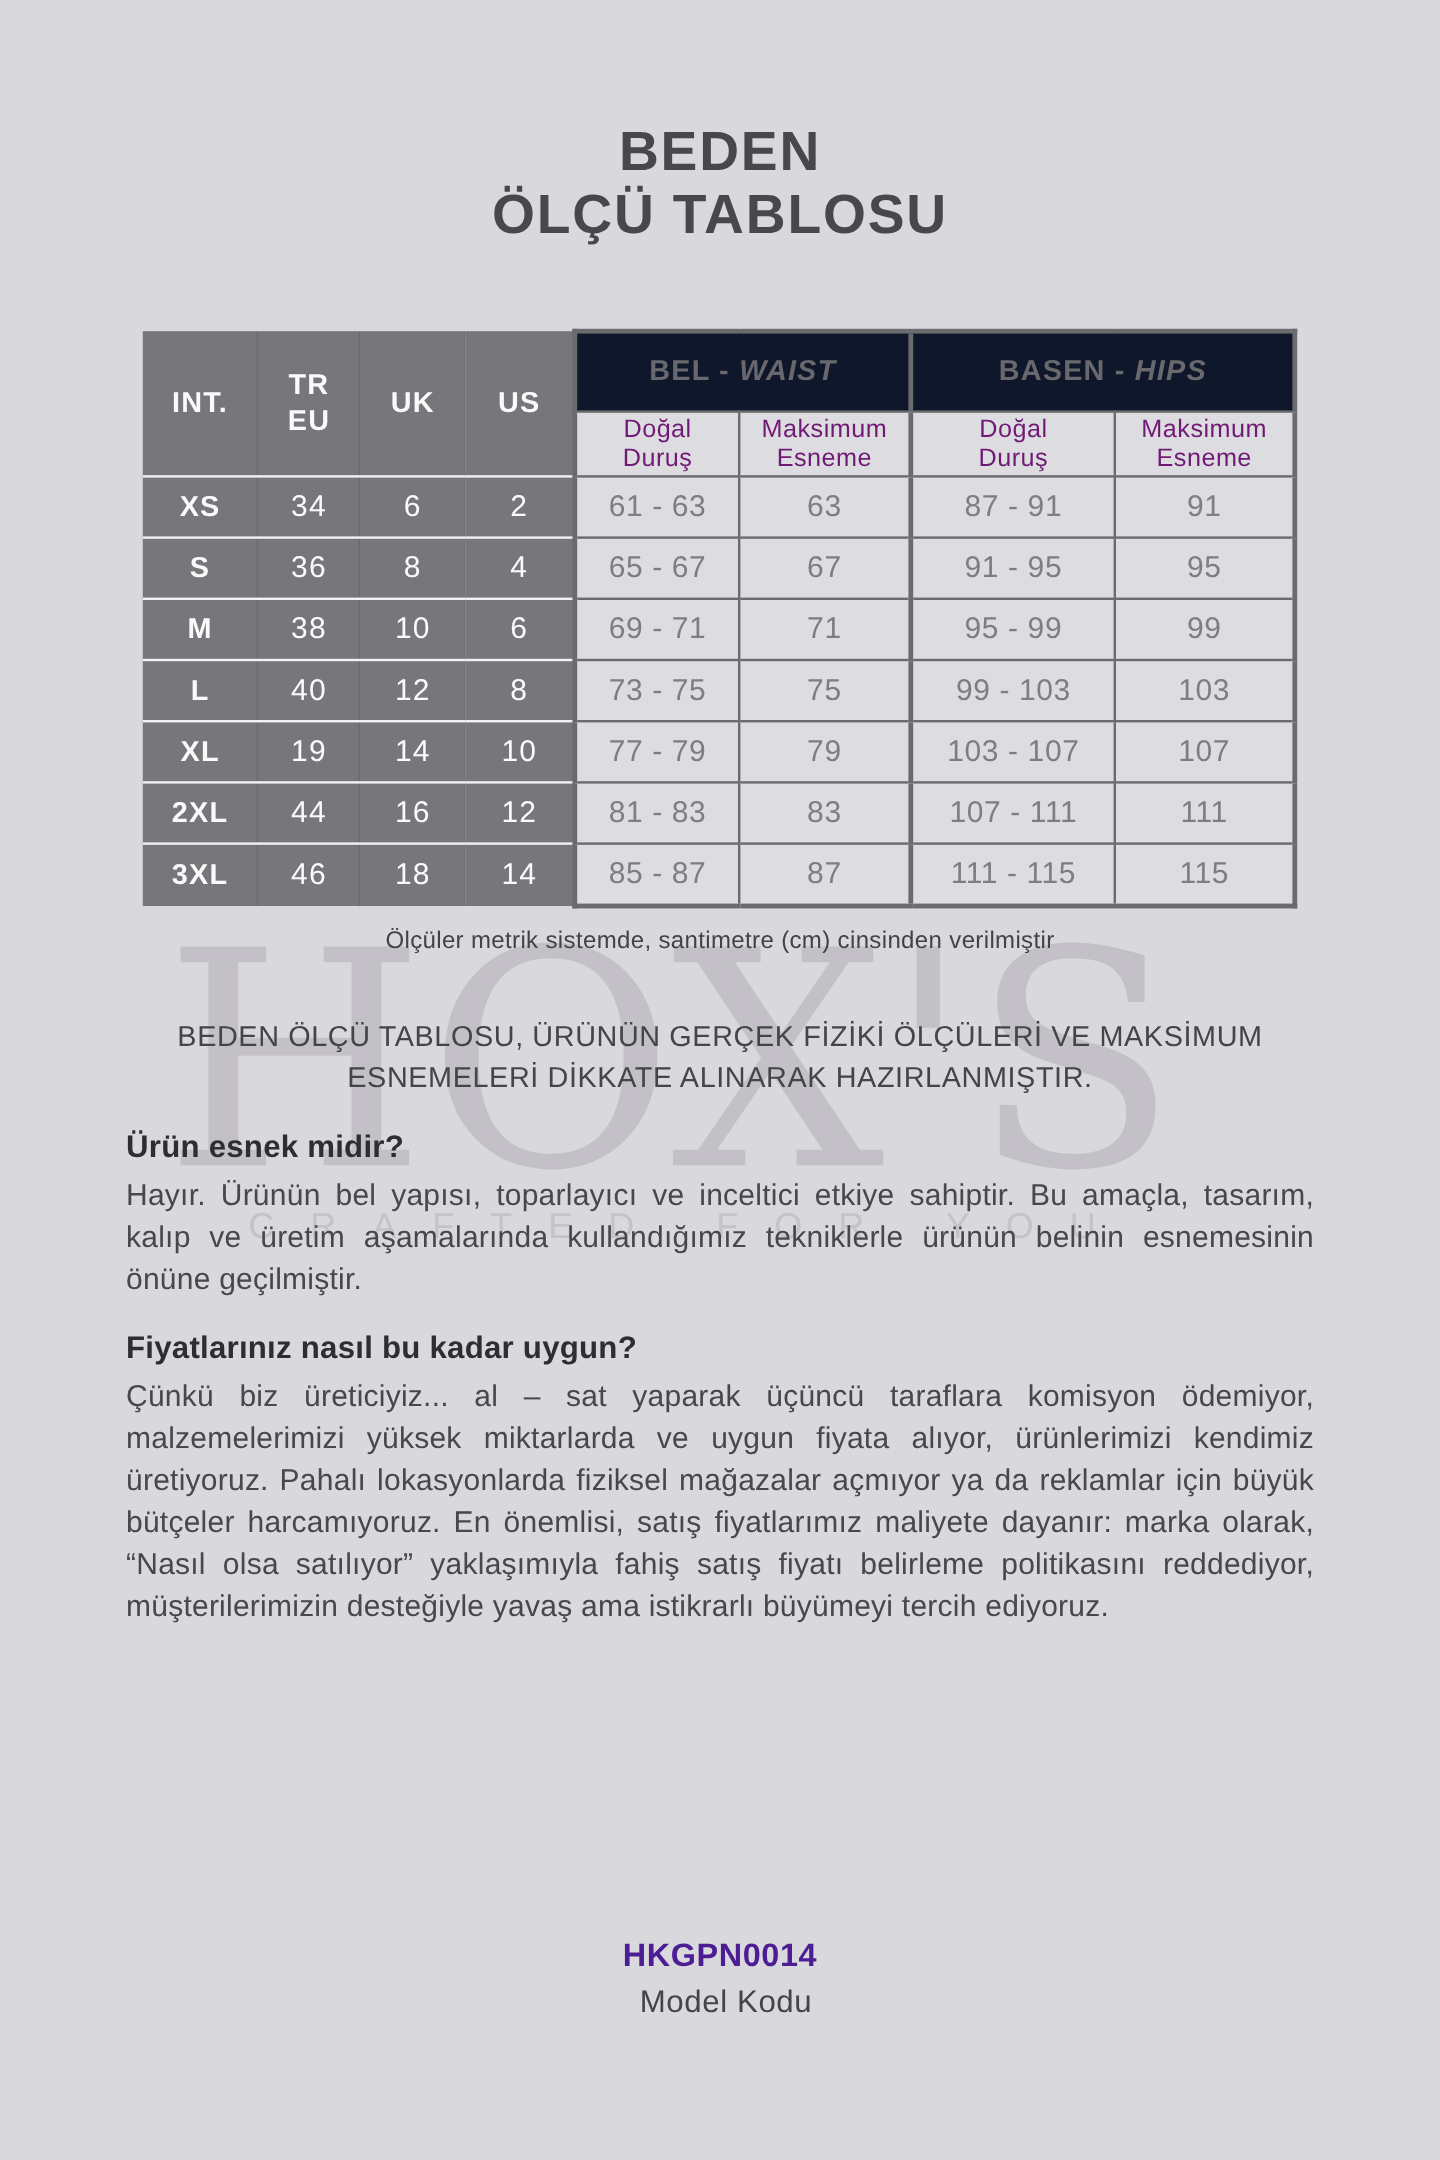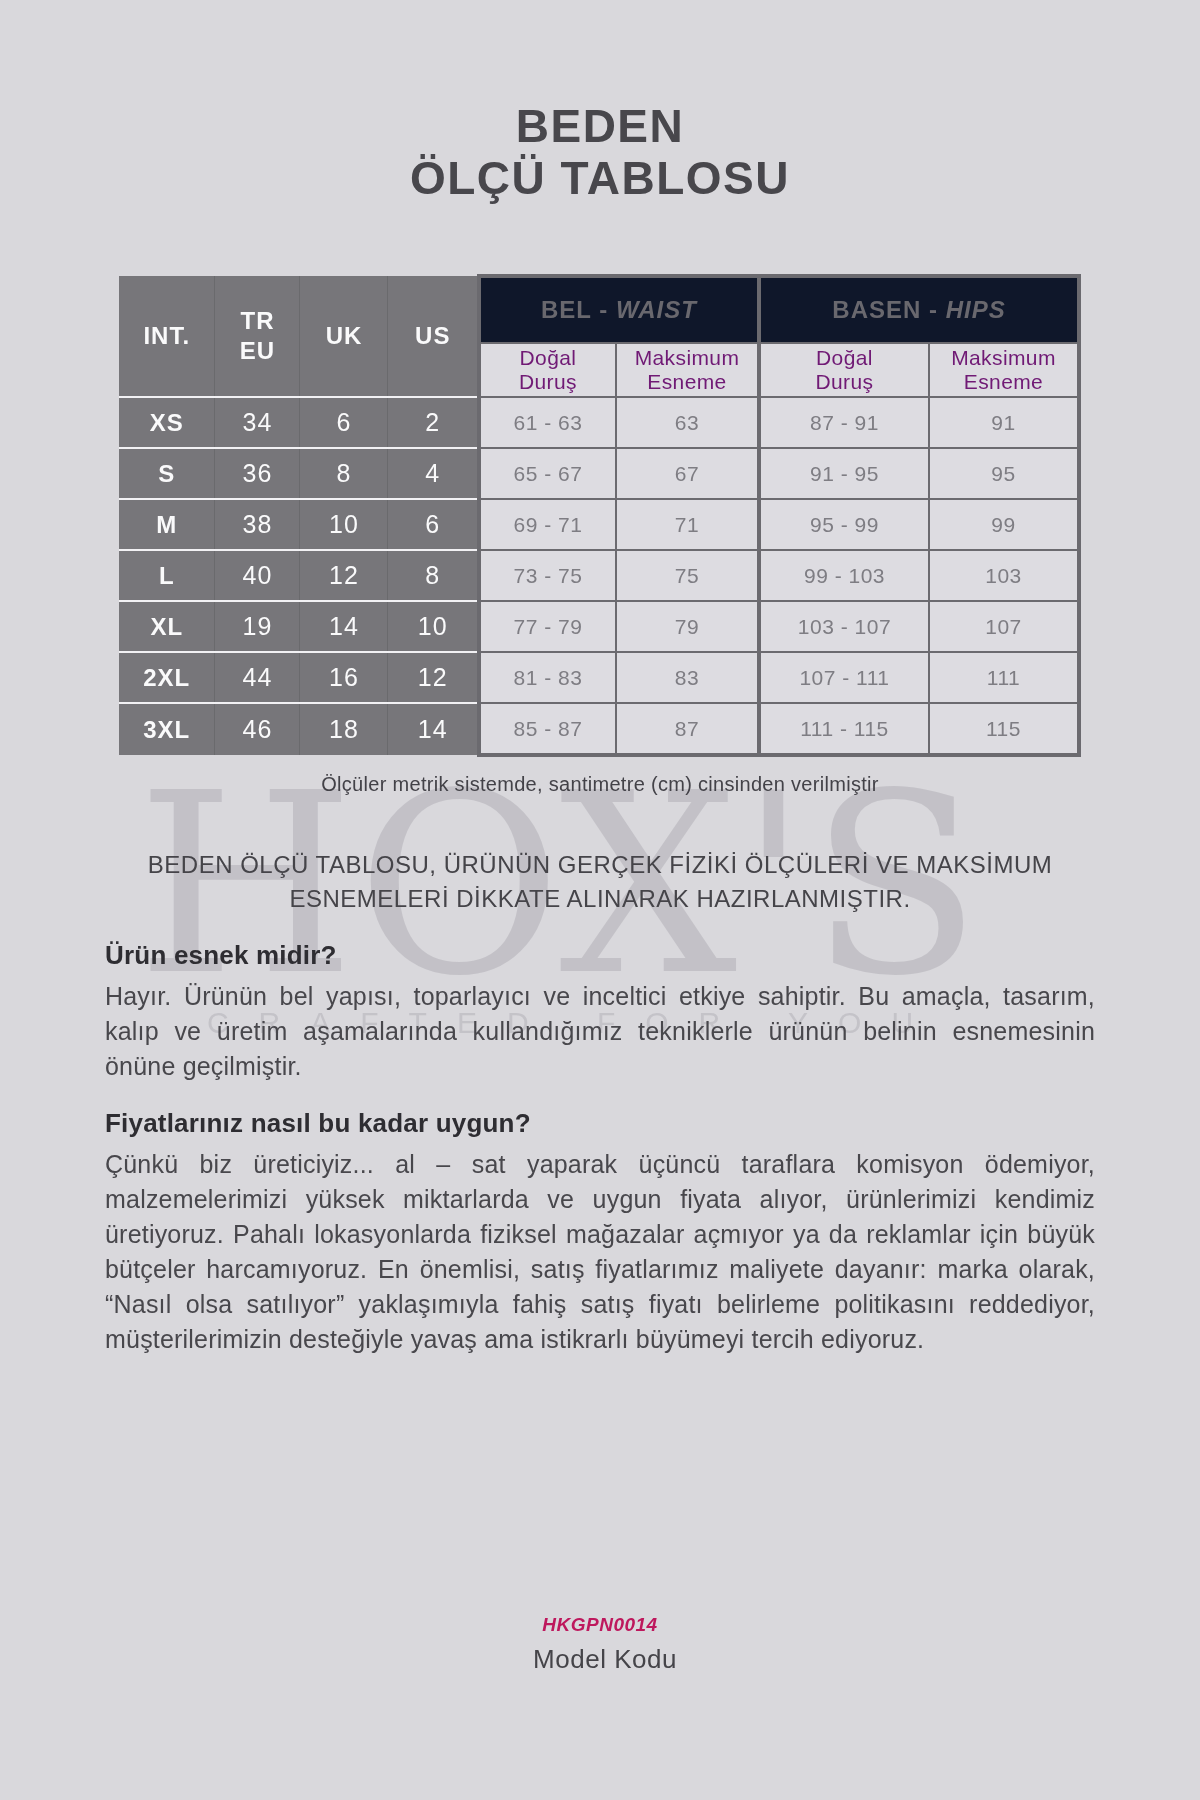--- a/index.html
+++ b/index.html
@@ -46,21 +46,21 @@
     border:2px solid #6b6a6f;border-top-width:4px;height:64px;
     font-size:24px;font-weight:bold;color:#69686e;letter-spacing:1px;background:#0f172a;
   }
   th.group i{font-style:italic;}
   th.sub{
     border:2px solid #6b6a6f;height:52px;background:#dddce1;
     font-size:21px;font-weight:400;color:#701a75;line-height:24px;letter-spacing:0.4px;
   }
   td.light{
     border:2px solid #6b6a6f;height:49px;
-    font-size:21px;color:#7e7d83;letter-spacing:0.5px;
+    font-size:25px;color:#7e7d83;letter-spacing:0.5px;
   }
   .g-start{border-left-width:4px !important;}
   .last-col{border-right-width:4px !important;}
   tbody tr:last-child td.light{border-bottom-width:4px;}
   
   .caption{
     margin-top:16px;text-align:center;font-size:20px;color:#434248;letter-spacing:0.3px;
   }
   .intro{
     margin:52px auto 0;width:1005px;text-align:center;
@@ -69,21 +69,21 @@
   .sections{width:990px;margin:0 auto;}
   .sec-heading{
     margin-top:24px;font-size:26px;font-weight:bold;color:#2e2d32;letter-spacing:0.2px;
   }
   .sec-body{
     margin-top:8px;font-size:25px;line-height:35px;color:#48474c;
     text-align:justify;letter-spacing:0.2px;
   }
   
   .footer{position:absolute;top:1614px;left:0;width:100%;text-align:center;z-index:1;}
-  .footer .code{font-size:19px;font-weight:bold;color:#be185d;letter-spacing:0.5px;font-style:italic;}
+  .footer .code{font-size:27px;font-weight:bold;color:#4c1d95;letter-spacing:0.5px;}
   .footer .label{margin-top:8px;font-size:26px;color:#454449;letter-spacing:0.5px;margin-left:10px;}
 </style>
 </head>
 <body>
 
 <div class="page">
 
   <div class="watermark">
     <div class="wm-name">HOX'S</div>
     <div class="wm-tag">CRAFTED FOR YOU</div>

